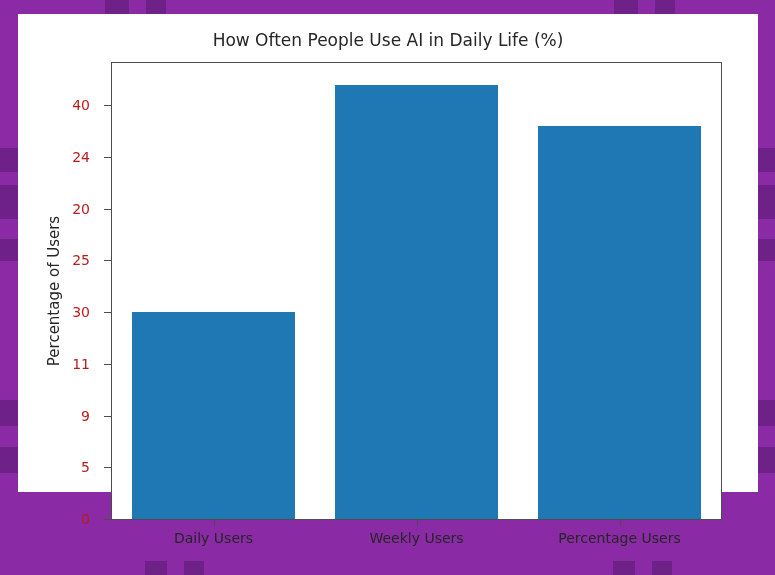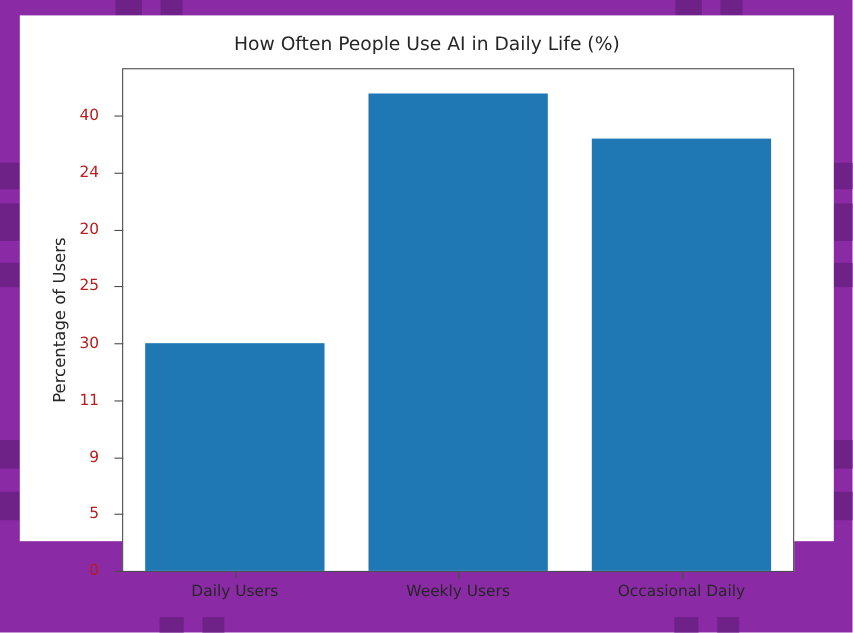--- a/index.html
+++ b/index.html
@@ -224,18 +224,18 @@
         <div class="xtick-wrap" style="left: 101.5px;">
           <div class="xtick"></div>
           <div class="xtick-label">Daily Users</div>
         </div>
         <div class="xtick-wrap" style="left: 304.5px;">
           <div class="xtick"></div>
           <div class="xtick-label">Weekly Users</div>
         </div>
         <div class="xtick-wrap" style="left: 507.5px;">
           <div class="xtick"></div>
-          <div class="xtick-label">Occasional Daily</div>
+          <div class="xtick-label">Percentage Users</div>
         </div>
       </div>
 
   </div>
 </div>
 
 </body></html>

